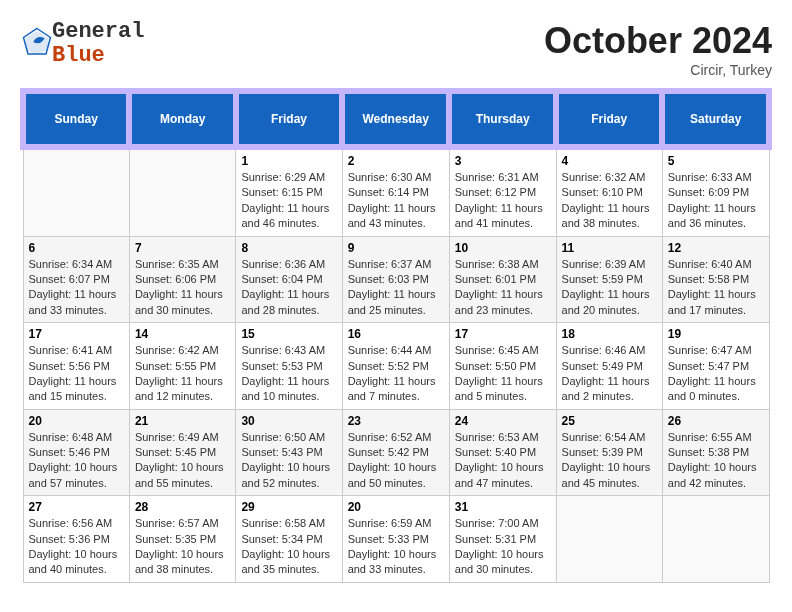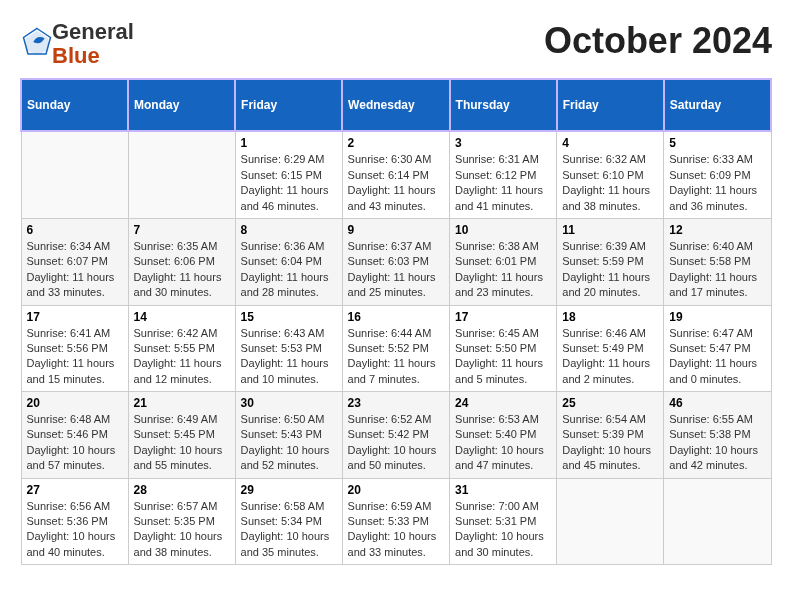--- a/index.html
+++ b/index.html
@@ -12,20 +12,21 @@
     }
     .header {
       display: flex;
       justify-content: space-between;
       align-items: flex-start;
       margin-bottom: 10px;
     }
     .logo {
       display: flex;
       align-items: center;
+      font-family: Liberation Mono, monospace;
     }
     .logo-text {
       font-size: 22px;
       font-weight: bold;
       line-height: 1.1;
     }
     .logo-general { color: #333; }
     .logo-blue { color: #c2410c; }
     .logo-icon {
       width: 30px;
@@ -46,25 +47,25 @@
       color: #555;
     }
     table {
       width: 100%;
       border-collapse: collapse;
       font-size: 11px;
     }
     thead tr th {
       background-color: #1565c0;
       color: #fff;
-      text-align: left;
+      text-align: center;
       padding: 18px 5px;
       font-size: 12px;
       font-weight: bold;
-      border: 2px solid #c4b5fd;
+      border: 6px solid #c4b5fd;
     }
     tbody tr td {
       border: 1px solid #ccc;
       vertical-align: top;
       padding: 4px 5px;
       height: 80px;
       width: 108px;
       background: #fff;
     }
     tbody tr:nth-child(even) td {
@@ -98,20 +99,21 @@
     </div>
     <div>
       <div class="logo-text">
         <span class="logo-general">General</span><br>
         <span class="logo-blue">Blue</span>
       </div>
     </div>
   </div>
   <div class="title-block">
     <div class="month-title">October 2024</div>
+    <div class="location-title">Circir, Turkey</div>
   </div>
 </div>
 
 <table>
   <thead>
     <tr>
     <th>Sunday</th>
         <th>Monday</th>
         <th>Friday</th>
         <th>Wednesday</th>
@@ -224,21 +226,21 @@
         </td>
         <td>
           <span class="day-num">24</span>
           <div class="day-info">Sunrise: 6:53 AM<br>Sunset: 5:40 PM<br>Daylight: 10 hours and 47 minutes.</div>
         </td>
         <td>
           <span class="day-num">25</span>
           <div class="day-info">Sunrise: 6:54 AM<br>Sunset: 5:39 PM<br>Daylight: 10 hours and 45 minutes.</div>
         </td>
         <td>
-          <span class="day-num">46</span>
+          <span class="day-num">26</span>
           <div class="day-info">Sunrise: 6:55 AM<br>Sunset: 5:38 PM<br>Daylight: 10 hours and 42 minutes.</div>
         </td>
       </tr>
       <tr>
         <td>
           <span class="day-num">27</span>
           <div class="day-info">Sunrise: 6:56 AM<br>Sunset: 5:36 PM<br>Daylight: 10 hours and 40 minutes.</div>
         </td>
         <td>
           <span class="day-num">28</span>

